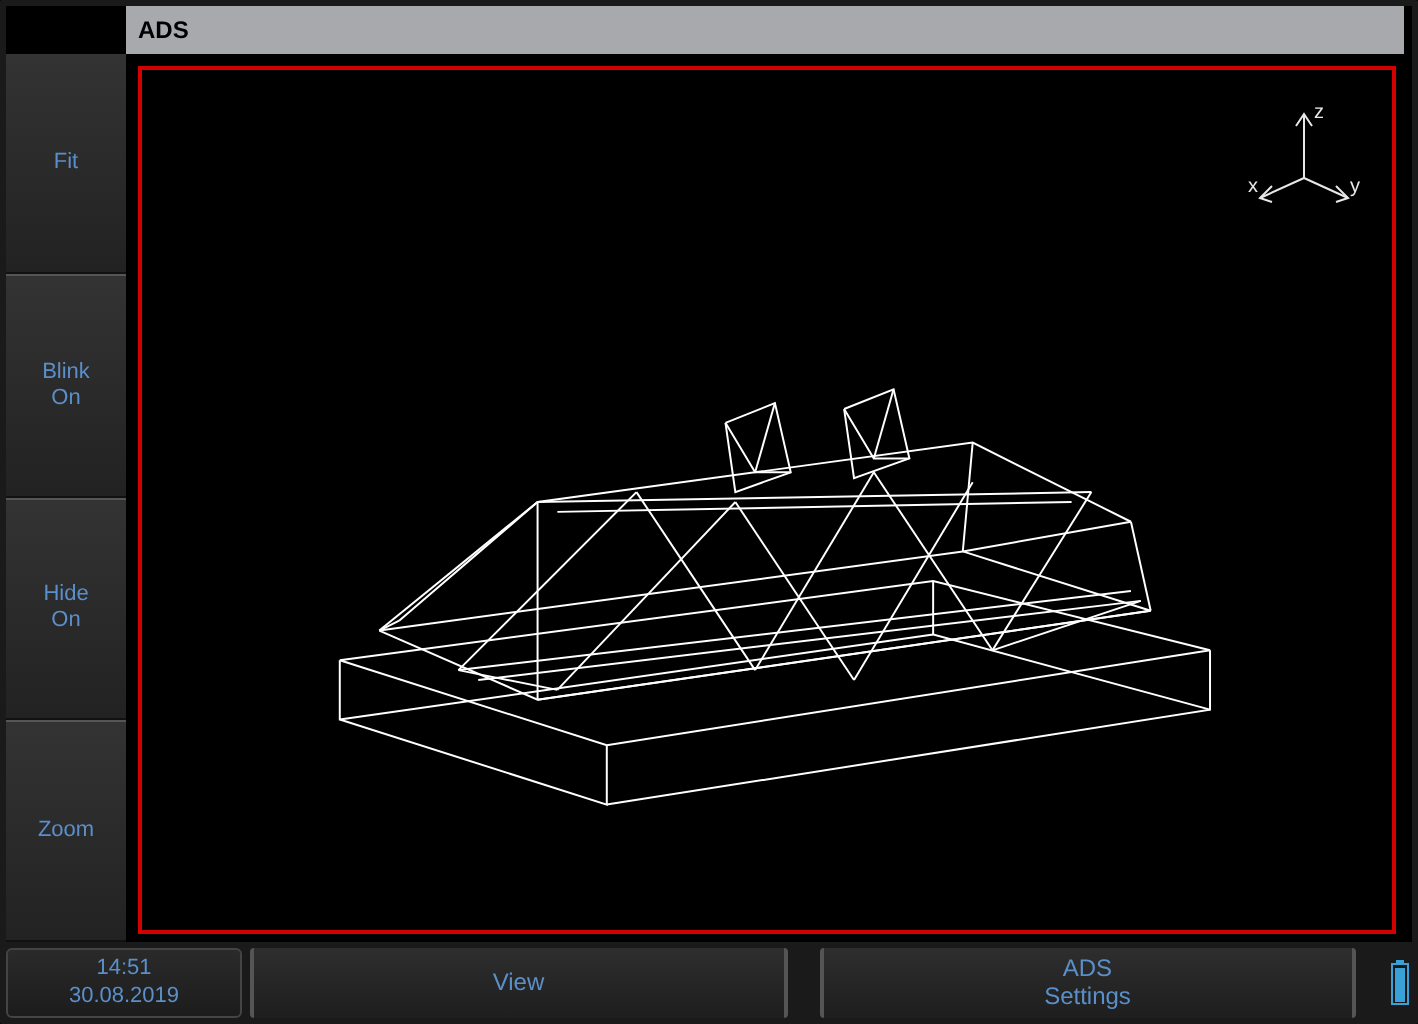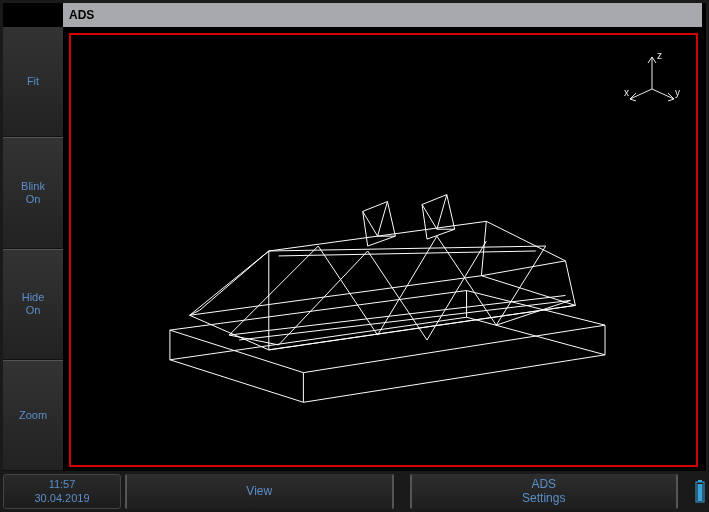--- a/index.html
+++ b/index.html
@@ -218,22 +218,22 @@
         </g>
         <text x="35" y="10" fill="#e8e8e8" font-size="10">z</text>
         <text x="2" y="47" fill="#e8e8e8" font-size="10">x</text>
         <text x="53" y="47" fill="#e8e8e8" font-size="10">y</text>
       </svg>
     </div>
   </div>
 
   <div class="bottom-bar">
     <div class="clock-box">
-      <span>11:57</span>
-      <span>30.04.2019</span>
+      <span>14:51</span>
+      <span>30.08.2019</span>
     </div>
     <div class="bottom-btns">
       <div class="bottom-btn">
           <span>View</span>
         </div>
       <div class="bottom-btn">
           <span>ADS<br>Settings</span>
         </div>
     </div>
     <div class="battery">

